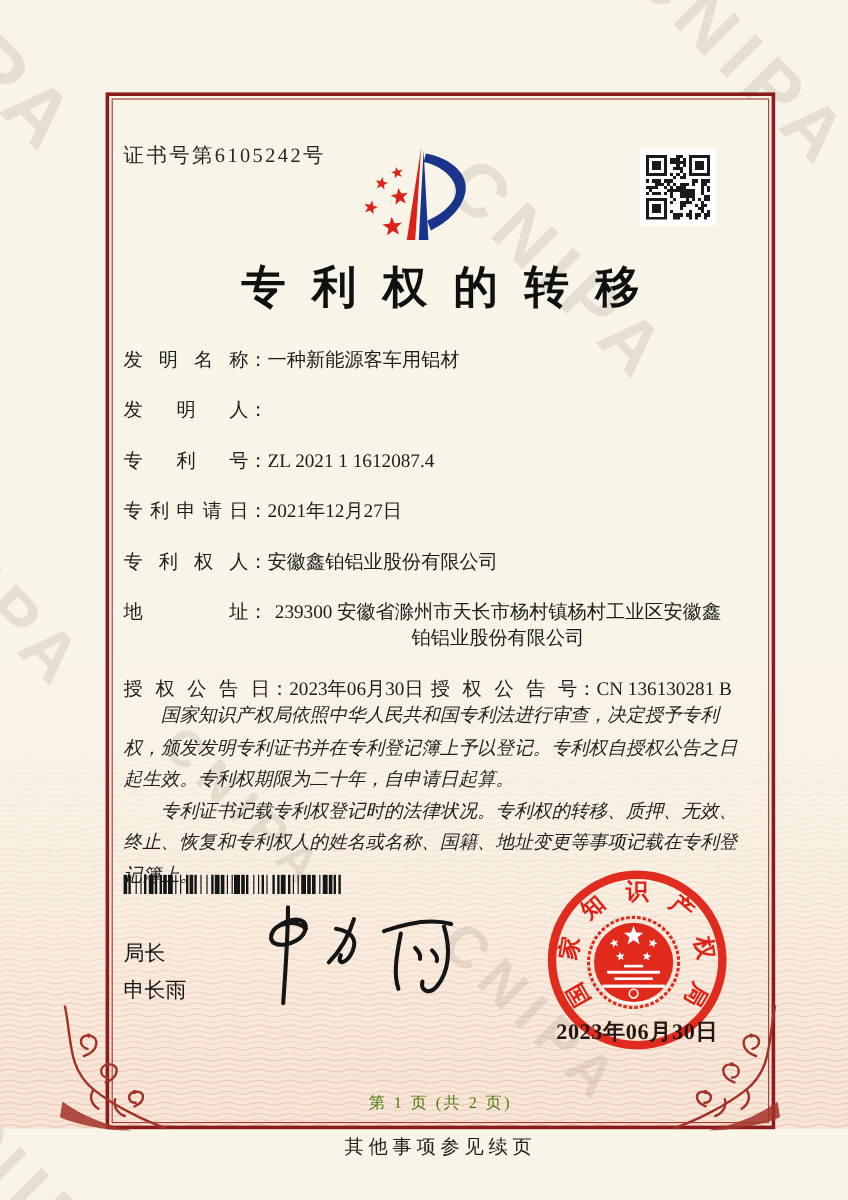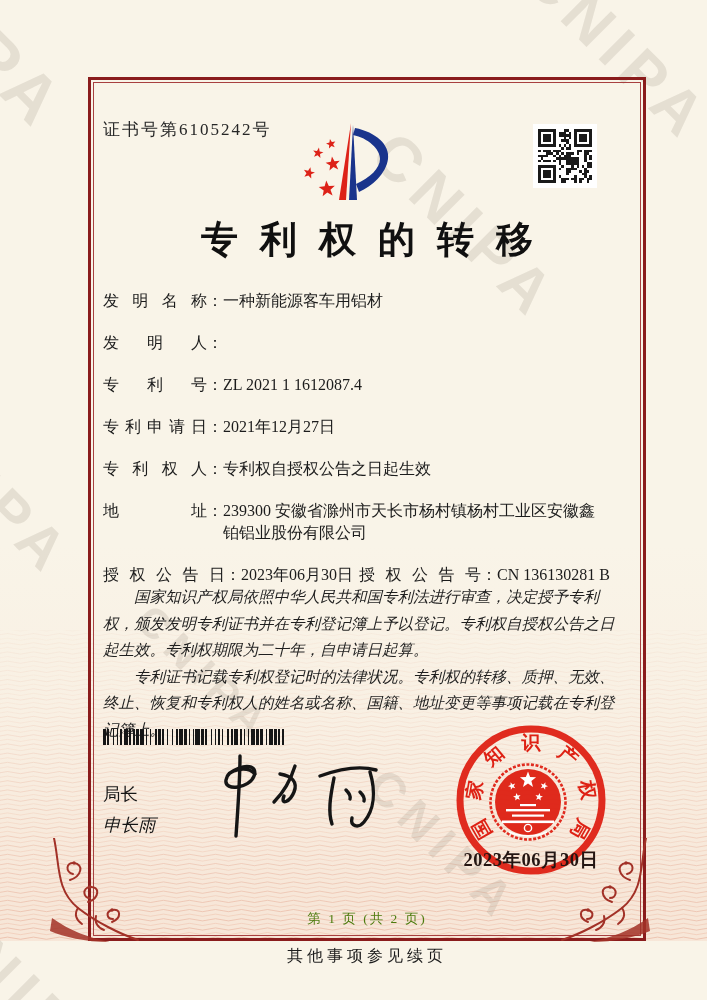--- a/index.html
+++ b/index.html
@@ -24,36 +24,36 @@
       display:flex;align-items:center;justify-content:center;}
   .title{position:absolute;left:88px;top:215px;width:558px;z-index:6;text-align:center;
          font-size:37px;font-weight:700;letter-spacing:22px;text-indent:22px;color:#101010;}
   
   .fields{position:absolute;left:103px;top:290px;width:520px;z-index:6;font-size:16px;line-height:22px;}
   .row{display:flex;margin-bottom:20px;}
   .jlbl{width:104px;display:flex;justify-content:space-between;flex:none;}
   .jlbl.wide{width:122px;}
   .colon{flex:none;width:16px;}
   .val{flex:none;max-width:395px;}
-  .row-addr .val{width:384px;}
+  .row-addr .val{width:384px;text-align:center;}
   .grant{display:flex;margin-bottom:0;}
   .gr-left{display:flex;flex:none;width:256px;}
   .gr-right{display:flex;flex:none;}
   
   .paras{position:absolute;left:103px;top:584px;width:521px;z-index:6;font-style:italic;}
   .paras p{margin:0;font-size:15.5px;line-height:26.5px;text-indent:2em;color:#1f1f1f;}
   
   .barcode{position:absolute;left:103px;top:729px;width:186px;height:16px;z-index:6;font-size:0;}
   .barcode span{display:inline-block;height:16px;}
   .barcode .bar{background:#161616;}
   
   .dir-role{position:absolute;left:103px;top:782px;z-index:6;
             font-family:"Liberation Sans","DejaVu Sans",sans-serif;font-size:17.5px;color:#161616;}
   .dir-name{position:absolute;left:103px;top:813px;z-index:6;
-            font-family:"Liberation Sans","DejaVu Sans",sans-serif;font-size:17.5px;color:#161616;font-style:italic;}
+            font-family:"Liberation Sans","DejaVu Sans",sans-serif;font-size:17.5px;color:#161616;}
   .sig{position:absolute;left:200px;top:748px;z-index:6;}
   
   .seal{position:absolute;left:455px;top:724px;width:152px;height:152px;z-index:7;}
   .seal-ring{position:absolute;left:0;top:0;}
   .seal-char{position:absolute;font-size:19px;font-weight:700;color:#de2114;
              font-family:"Liberation Serif",serif;}
   .seal-date{position:absolute;left:0;top:123px;width:152px;text-align:center;z-index:2;
              font-size:18.5px;font-weight:700;letter-spacing:0.5px;color:#241512;}
   .emblem{position:absolute;left:34px;top:36px;}
   
@@ -473,21 +473,21 @@
         <span class="val">2021年12月27日</span>
     </div>
     <div class="row">
       <span class="jlbl">
           <span>专</span>
           <span>利</span>
           <span>权</span>
           <span>人</span>
         </span>
         <span class="colon">：</span>
-        <span class="val">专利权自授权公告之日起生效</span>
+        <span class="val">安徽鑫铂铝业股份有限公司</span>
     </div>
     <div class="row row-addr">
       <span class="jlbl">
           <span>地</span>
           <span>址</span>
         </span>
         <span class="colon">：</span>
         <span class="val">239300 安徽省滁州市天长市杨村镇杨村工业区安徽鑫铂铝业股份有限公司</span>
     </div>
     <div class="grant">

